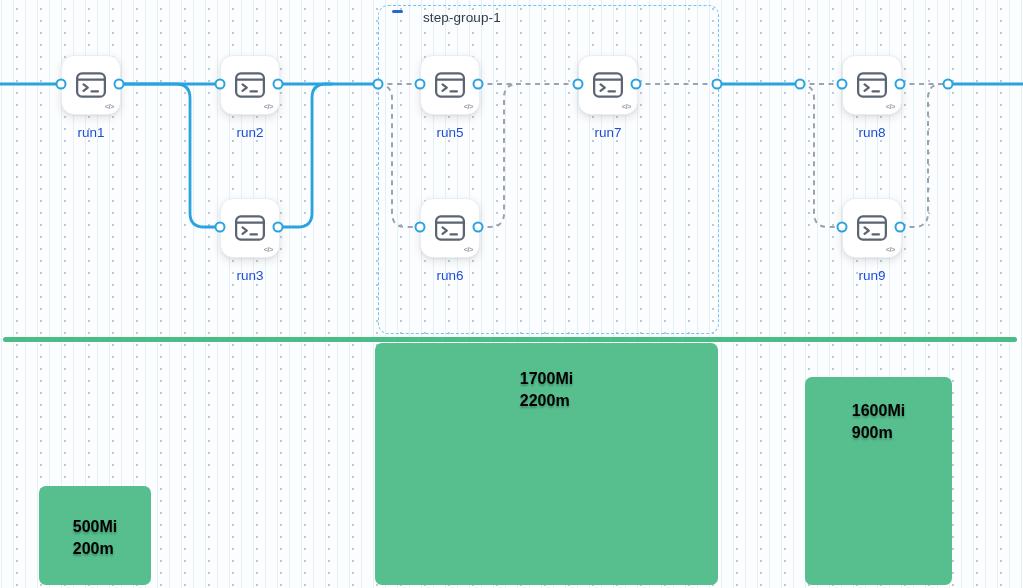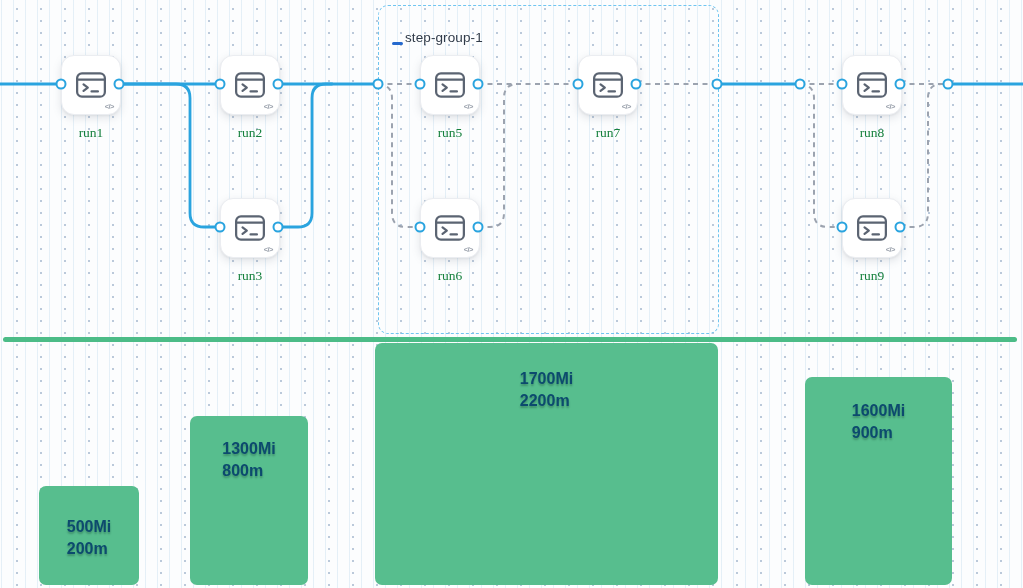--- a/index.html
+++ b/index.html
@@ -12,21 +12,21 @@
       linear-gradient(to right,rgba(186,214,236,0.35) 1px,transparent 1px);
     background-size:24px 12px,12px 12px;
     background-position:5px 3px,1px 0;
   }
   
   .group{
     position:absolute;border:1.6px dashed #70C5F0;border-radius:10px;
     background:transparent;z-index:1;
   }
   .group-label{
-    position:absolute;left:13px;top:24px;display:flex;align-items:flex-end;gap:2px;
+    position:absolute;left:13px;top:4px;display:flex;align-items:flex-start;gap:20px;
   }
   .collapse-dash{width:11px;height:3px;border-radius:2px;background:#2569CE;}
   .group-label span.txt{
     font-size:13.5px;font-weight:500;color:#313B49;letter-spacing:.1px;
   }
   
   svg.edges{position:absolute;left:0;top:0;z-index:2;}
   .edge-solid{stroke:#2AA4DF;stroke-width:2.8;fill:none;stroke-linecap:round;}
   .edge-dashed{stroke:#9CA3AF;stroke-width:2;fill:none;stroke-linecap:butt;stroke-dasharray:5 4.5;}
   
@@ -41,34 +41,34 @@
     border:1px solid #EBEDF1;border-radius:13px;z-index:3;
     box-shadow:0 3px 8px rgba(100,110,130,.18),0 1px 2px rgba(0,0,0,.05);
     display:flex;align-items:center;justify-content:center;
   }
   .code-badge{
     position:absolute;right:6px;bottom:3px;font-size:7.5px;font-weight:700;
     color:#99A0AB;letter-spacing:-.5px;
   }
   .node-label{
     position:absolute;top:69px;left:50%;transform:translateX(-50%);
-    white-space:nowrap;font-size:13.5px;color:#15803d;font-family:Liberation Serif, serif;
+    white-space:nowrap;font-size:13.5px;color:#1d4ed8;
   }
   
   .baseline{
     position:absolute;left:3px;top:337px;width:1014px;height:5px;
     border-radius:3px;background:#4CBC87;z-index:1;
   }
   .bar{
     position:absolute;background:#57BE8E;border-radius:7px;z-index:1;
     display:flex;flex-direction:column;align-items:center;
   }
   .bar-label{
     text-align:left;font-size:16px;line-height:22px;font-weight:700;
-    color:#0c4a6e;text-shadow:0 2px 2px rgba(10,40,30,.3);
+    color:#000000;text-shadow:0 2px 2px rgba(10,40,30,.3);
   }
 </style>
 </head>
 <body>
 
 <div class="canvas">
 
   <div class="group" style="left:378px;top:5px;width:339px;height:327px">
     <div class="group-label">
       <span class="collapse-dash"></span>
@@ -200,33 +200,27 @@
         <path d="M2,8 H28"></path>
         <path d="M8,12.5 L12,15.5 8,18.5"></path>
         <path d="M15.5,19 H21.5"></path>
       </svg>
     <span class="code-badge">&lt;/&gt;</span>
     <div class="node-label">run9</div>
   </div>
 
   <div class="baseline"></div>
 
-  <div class="bar" style="left:39px;top:486px;width:100px;height:99px">
+  <div class="bar" style="left:39px;top:486px;width:112px;height:99px">
     <div class="bar-label" style="margin-top:30px">
       <div>500Mi</div>
       <div>200m</div>
     </div>
   </div>
 
-  <div class="bar" style="left:190px;top:416px;width:118px;height:169px">
-    <div class="bar-label" style="margin-top:22px">
-      <div>1300Mi</div>
-      <div>800m</div>
-    </div>
-  </div>
 
   <div class="bar" style="left:375px;top:343px;width:343px;height:242px">
     <div class="bar-label" style="margin-top:25px">
       <div>1700Mi</div>
       <div>2200m</div>
     </div>
   </div>
 
   <div class="bar" style="left:805px;top:377px;width:147px;height:208px">
     <div class="bar-label" style="margin-top:23px">

